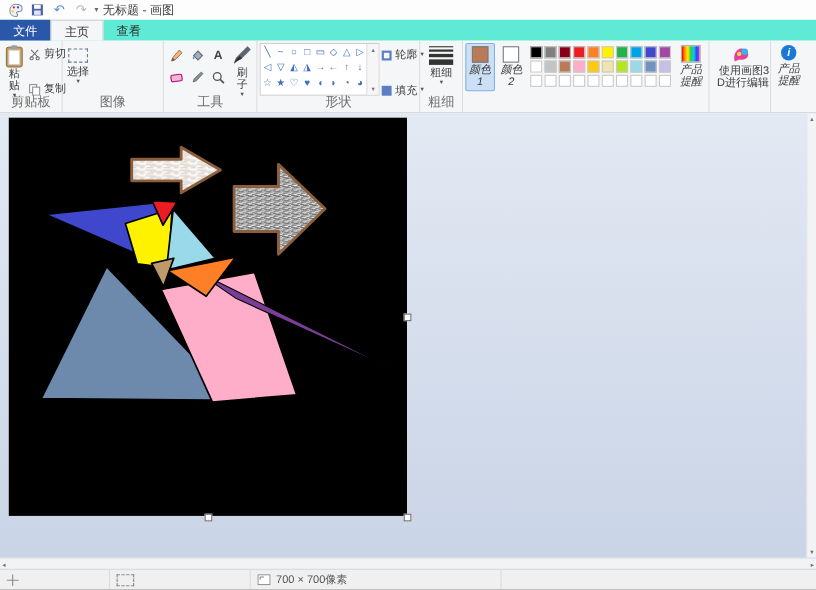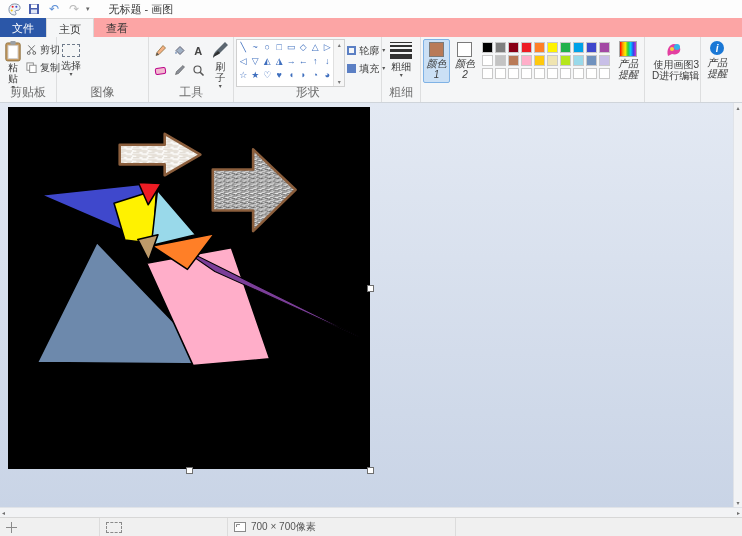--- a/index.html
+++ b/index.html
@@ -3,34 +3,34 @@
 <meta charset="utf-8">
 <style>
   html,body{margin:0;padding:0;background:#888;}
   .win{width:742px;height:536px;display:flex;flex-direction:column;background:#fff;
        font-family:"Liberation Sans",sans-serif;font-size:11px;color:#333;overflow:hidden;position:relative;}
   
   .titlebar{height:18px;display:flex;align-items:center;gap:4px;padding:0 6px;background:#fdfdfd;flex:0 0 auto;}
   .qat-btn{width:16px;height:15px;display:flex;align-items:center;justify-content:center;font-size:12px;line-height:1;}
   .undo{color:#5b8ed6;} .redo{color:#b9b9b9;}
   .qat-caret{font-size:7px;color:#666;}
-  .title-text{margin-left:15px;color:#3b3b3b;}
-  
-  .tabs{height:19px;display:flex;align-items:stretch;background:#fca5a5;flex:0 0 auto;border-bottom:0;}
+  .title-text{margin-left:0;color:#3b3b3b;}
+  
+  .tabs{height:19px;display:flex;align-items:stretch;background:#5eead4;flex:0 0 auto;border-bottom:0;}
   .tab{padding:3px 12px 2px;cursor:default;}
   .tab-file{background:#2b57a8;color:#fff;}
   .tab-active{background:#f5f6f7;border:1px solid #d8d8d8;border-bottom:none;font-family:Liberation Mono, monospace;}
   
   .ribbon{height:65px;background:#f5f6f7;border-bottom:1px solid #cfd4da;display:flex;flex:0 0 auto;}
   .group{position:relative;border-right:1px solid #dddedf;padding:2px 2px 13px;display:flex;align-items:flex-start;gap:2px;box-sizing:border-box;}
   .group-label{position:absolute;bottom:1px;left:0;right:0;text-align:center;font-size:12px;color:#6f6f6f;}
   .bigbtn{display:flex;flex-direction:column;align-items:center;font-size:10px;line-height:11px;padding:1px 2px;text-align:center;color:#3b3b3b;}
   .smallbtn{display:flex;align-items:center;gap:3px;font-size:10px;line-height:13px;height:14px;color:#3b3b3b;white-space:nowrap;}
   .caret{font-size:6px;color:#555;line-height:6px;}
-  .col{display:flex;flex-direction:column;gap:4px;}
+  .col{display:flex;flex-direction:column;gap:18px;}
   .icn{display:flex;align-items:center;justify-content:center;}
   .sel-icon{width:16px;height:11px;border:1px dashed #6f7b8c;}
   .tools-grid{display:grid;grid-template-columns:repeat(3,18px);grid-auto-rows:19px;gap:1px;}
   .tool-cell{display:flex;align-items:center;justify-content:center;font-size:11px;color:#444;}
   .shapes-box{width:110px;height:46px;background:#fff;border:1px solid #d0d0d0;display:flex;}
   .shapes-grid{display:grid;grid-template-columns:repeat(8,12px);grid-auto-rows:14px;flex:1;}
   .shape-cell{display:flex;align-items:center;justify-content:center;font-size:9px;color:#3f6fbe;}
   .shapes-scroll{width:11px;border-left:1px solid #e0e0e0;display:flex;flex-direction:column;justify-content:space-between;align-items:center;font-size:6px;color:#777;padding:1px 0;box-sizing:border-box;background:#f6f6f6;}
   .sq-outline{width:9px;height:9px;border:2px solid #5b7fc4;box-sizing:border-box;}
   .sq-fill{width:9px;height:9px;background:#5b7fc4;}

